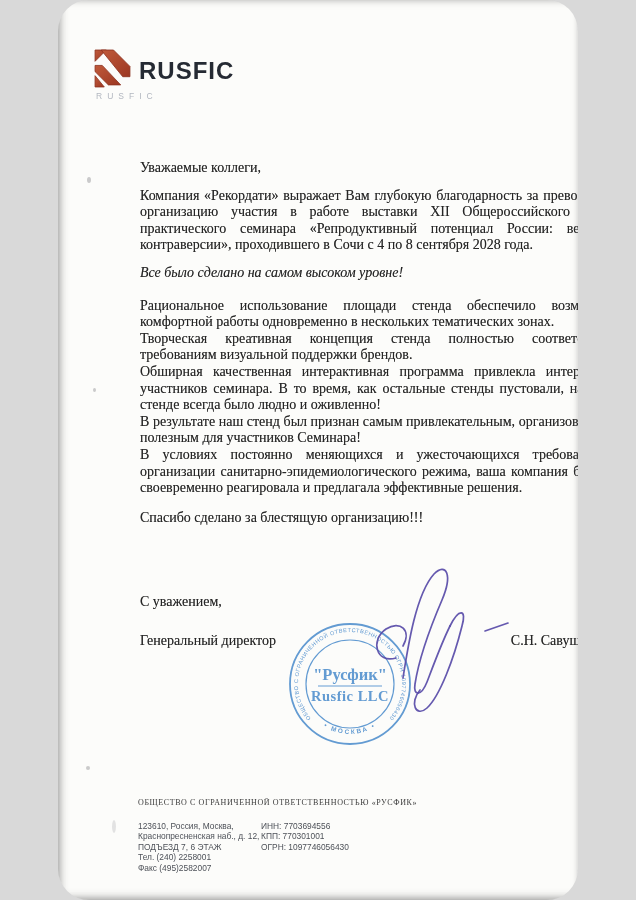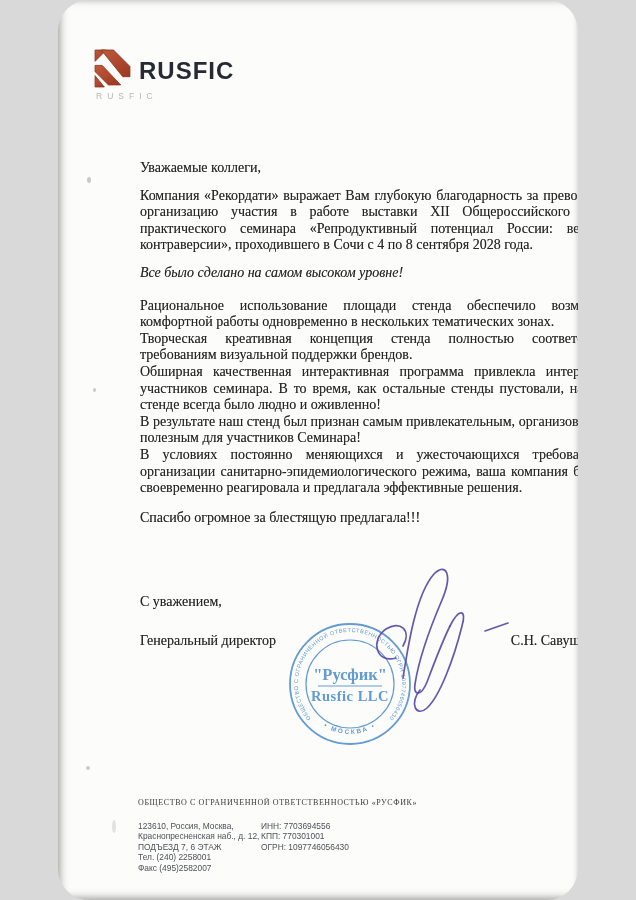--- a/index.html
+++ b/index.html
@@ -103,21 +103,21 @@
 
   <div class="letter">
     <p class="p-salutation">Уважаемые коллеги,</p>
     <p class="p-intro">Компания «Рекордати» выражает Вам глубокую благодарность за превосходную организацию участия в работе выставки XII Общероссийского научно-практического семинара «Репродуктивный потенциал России: версии и контраверсии», проходившего в Сочи с 4 по 8 сентября 2028 года.</p>
     <p class="p-level">Все было сделано на самом высоком уровне!</p>
     <p>Рациональное использование площади стенда обеспечило возможность комфортной работы одновременно в нескольких тематических зонах.</p>
     <p>Творческая креативная концепция стенда полностью соответствовала требованиям визуальной поддержки брендов.</p>
     <p>Обширная качественная интерактивная программа привлекла интерес всех участников семинара. В то время, как остальные стенды пустовали, на нашем стенде всегда было людно и оживленно!</p>
     <p>В результате наш стенд был признан самым привлекательным, организованным и полезным для участников Семинара!</p>
     <p>В условиях постоянно меняющихся и ужесточающихся требований по организации санитарно-эпидемиологического режима, ваша компания быстро и своевременно реагировала и предлагала эффективные решения.</p>
-    <p class="p-thanks">Спасибо огромное за блестящую предлагала!!!</p>
+    <p class="p-thanks">Спасибо сделано за блестящую организацию!!!</p>
     <p class="p-closing">С уважением,</p>
     <div class="sign-row">
       <span>Генеральный директор</span>
       <span>С.Н. Савушкин</span>
     </div>
   </div>
 
   <svg class="stamp" viewBox="0 0 128 128">
     <circle cx="64" cy="64" r="60" fill="none" stroke="#4e8ecd" stroke-width="1.8"></circle>
     <circle cx="64" cy="64" r="44" fill="none" stroke="#4e8ecd" stroke-width="1.2"></circle>

